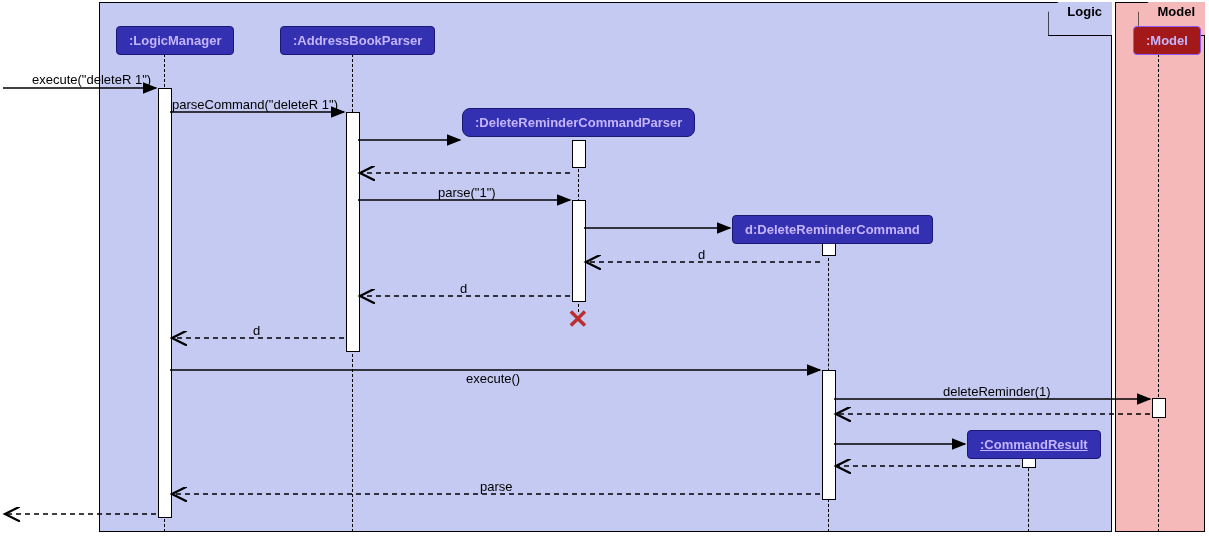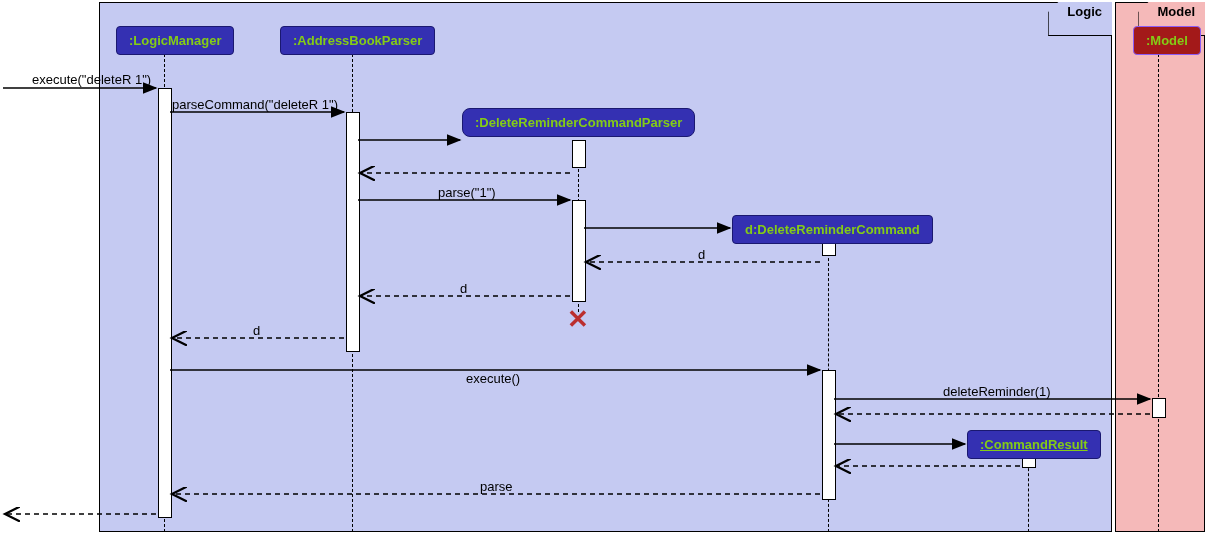--- a/index.html
+++ b/index.html
@@ -28,21 +28,21 @@
     padding: 2px 10px 16px 18px;
     font-size: 13px;
     clip-path: polygon(10px 0, 100% 0, 100% 100%, 0 100%, 0 10px);
   }
   .pkg-logic { background: #C5CAF2; }
   .pkg-logic .package-label { background: #C5CAF2; }
   .pkg-model { background: #F5B9B9; }
   .pkg-model .package-label { background: #F5B9B9; }
   .participant {
     position: absolute;
-    color: #84cc16;
+    color: #c4b5fd;
     font-weight: bold;
     padding: 6px 12px;
     border-radius: 4px;
     text-align: center;
     white-space: nowrap;
     z-index: 3;
   }
   .p-blue { background: #3430B2; border: 1px solid #1a1870; }
   .p-red { background: #A31919; border: 1px solid #8b5cf6; }
   .lifeline {

